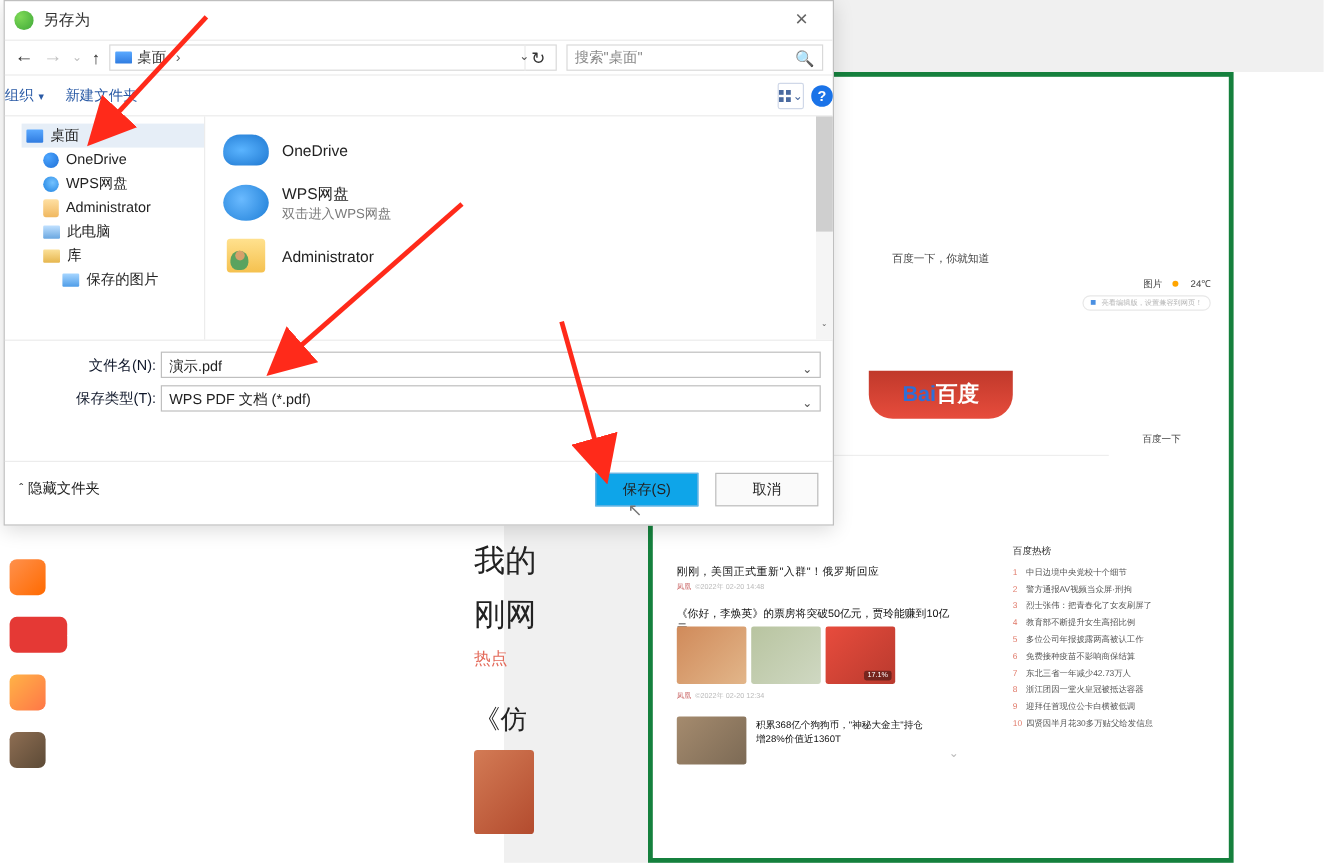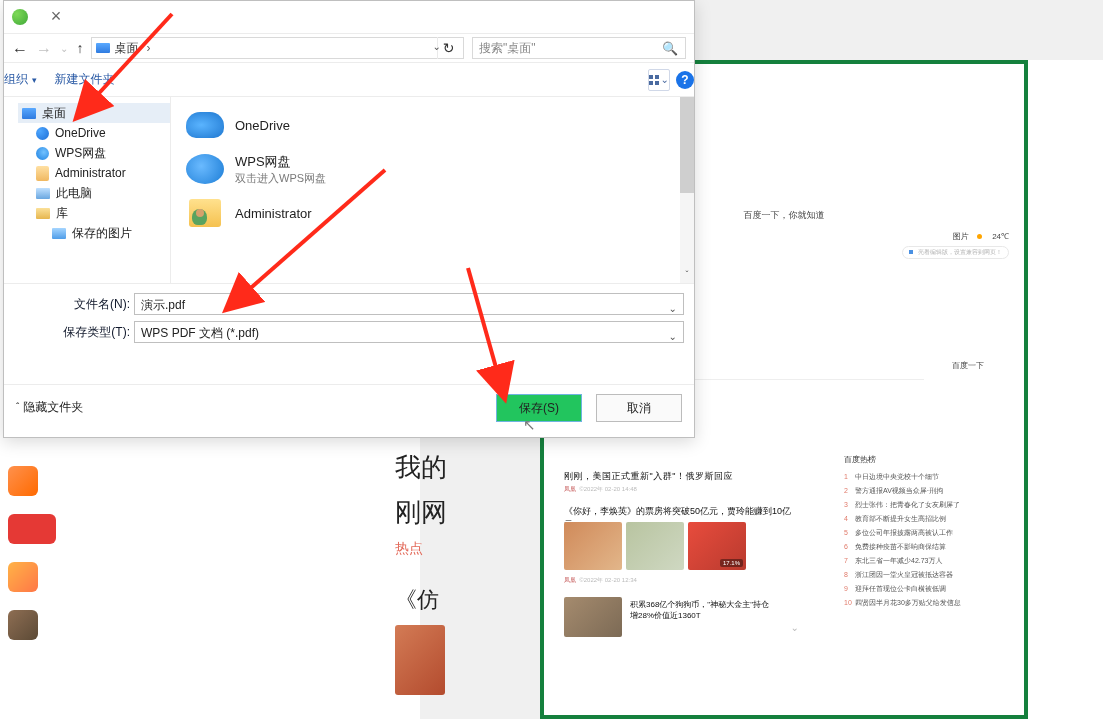--- a/index.html
+++ b/index.html
@@ -277,21 +277,21 @@
   }
   .hidefolders{display:flex;align-items:center;gap:4px;color:#222;}
   .hidefolders .chev{font-size:10px;}
   .dlg-footer .spacer{flex:1;}
   .btn{
     min-width:86px;height:28px;
     border:1px solid #bcbcbc;background:#fafafa;
     font-size:12px;color:#222;text-align:center;line-height:26px;
     margin-left:14px;
   }
-  .btn.primary{border:1px solid #6fb3e0;background:#22c55e;}
+  .btn.primary{border:1px solid #6fb3e0;background:#0ea5e9;}
 
   
   .arrow{position:absolute;pointer-events:none;}
   .arrow svg{overflow:visible;}
   .cursor{position:absolute;left:523px;top:416px;font-size:15px;color:#777;pointer-events:none;}
 </style>
 </head>
 <body>
 
 <div class="bg-page">
@@ -310,20 +310,23 @@
         <span>图片</span>
         <span class="weather-dot"></span>
         <span>24℃</span>
       </span>
     </div>
     <div class="baidu-announce">
       <span class="sqdot"></span>
       <span>亮看编辑版，设置兼容到网页！</span>
     </div>
 
+    <div class="baidu-logo">
+      <span class="blue">Bai</span><span>百度</span>
+    </div>
 
     <div class="baidu-searchrow"></div>
     <div class="baidu-searchbtn">百度一下</div>
 
 
     <div class="baidu-newstitle1">刚刚，美国正式重新"入群"！俄罗斯回应</div>
     <div class="baidu-newssub">
       <span class="red">凤凰</span>&nbsp;
       <span>©2022年 02-20 14:48</span>
     </div>
@@ -372,20 +375,21 @@
     <div class="appicn ic-b">小红书</div>
     <div class="appicn ic-c"></div>
     <div class="appicn ic-d"></div>
   </div>
 </div>
 
 <div class="dlg">
 
   <div class="dlg-titlebar">
     <span class="appicon"></span>
+    <span class="title">另存为</span>
     <span class="dlg-close">×</span>
   </div>
 
   <div class="dlg-addr">
     <span class="nav-arrow">←</span>
     <span class="nav-arrow dim">→</span>
     <span class="nav-arrow dim" style="font-size:10px;">⌄</span>
     <span class="nav-up">↑</span>
 
     <div class="addr-box">

